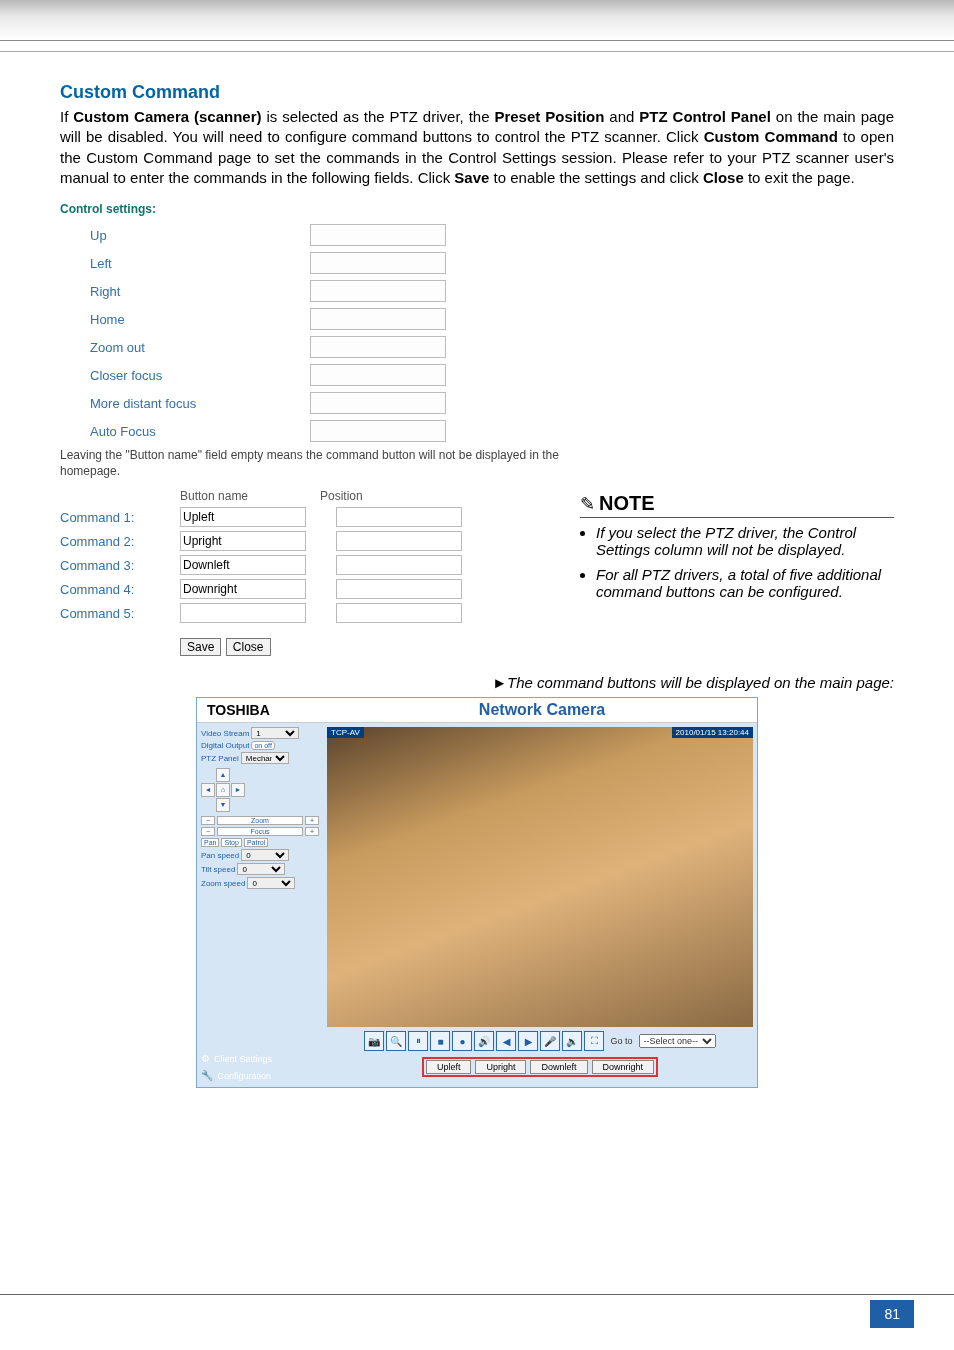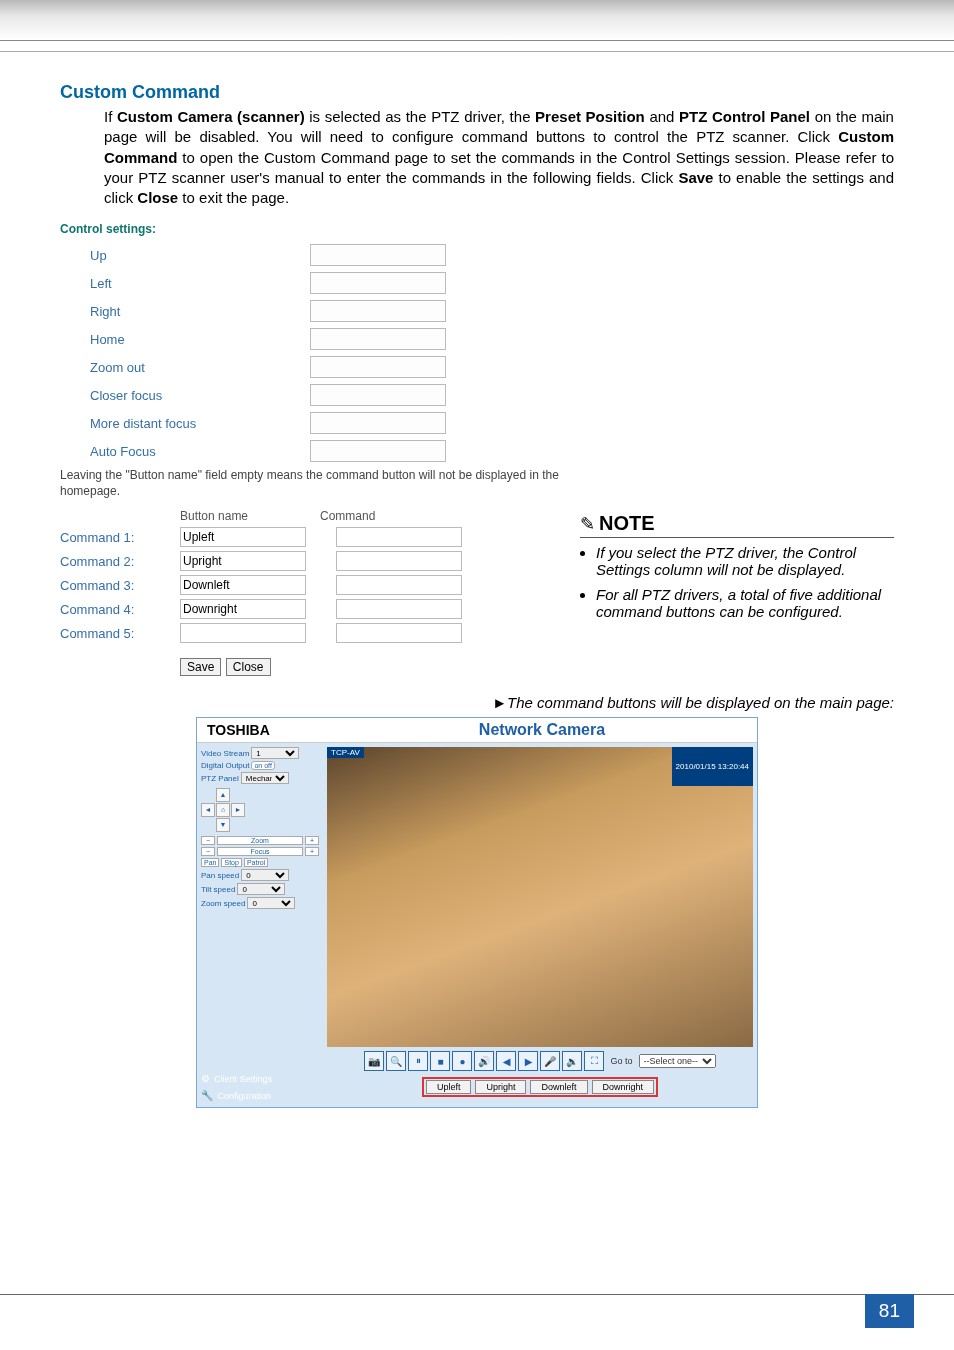--- a/index.html
+++ b/index.html
@@ -33,21 +33,20 @@
     color: #0066a4;
     font-size: 18px;
     font-weight: bold;
     margin-bottom: 4px;
   }
   .body-text {
     font-size: 15px;
     text-align: justify;
     line-height: 1.35;
     margin-bottom: 14px;
-    margin-left: 44px;
   }
   .body-text strong { font-weight: bold; }
   .ctrl-settings-title {
     font-size: 12px;
     font-weight: bold;
     color: #0f766e;
     margin-bottom: 8px;
   }
   .two-col {
     display: flex;
@@ -104,32 +103,32 @@
   .link-row .gear { font-size: 10px; }
   .viewer {
     flex: 1; padding: 4px 4px 6px 4px; position: relative;
     background: #d7e6f4;
   }
   .video-area {
     height: 300px; background: linear-gradient(160deg,#5a442d 0%, #c79a5d 30%, #dfb27a 55%, #8a6a44 100%);
     position: relative;
   }
   .video-area .vtag { position: absolute; top: 0; left: 0; background: #003f7f; color: #fff; font-size: 8px; padding: 1px 4px; }
-  .video-area .vtime { position: absolute; top: 0; right: 0; background: #003f7f; color: #fff; font-size: 8px; padding: 15px 4px; }
+  .video-area .vtime { position: absolute; top: 0; right: 0; background: #003f7f; color: #fff; font-size: 8px; padding: 1px 4px; }
   .toolbar-bottom { display: flex; align-items: center; gap: 2px; background: #d7e6f4; padding: 4px 2px 2px 2px; justify-content: center; flex-wrap: wrap; }
   .tbicon { width: 18px; height: 18px; border: 1px solid #2b6bab; background: #eaf2fb; display: flex; align-items: center; justify-content: center; font-size: 10px; color: #1f5fa8; }
   .goto { font-size: 9px; color: #333; margin-left: 4px; }
   .cmd-buttons-row { display: flex; gap: 4px; justify-content: center; padding: 4px 0; }
   .cmd-buttons-row .redbox { border: 2px solid #d33; padding: 1px 2px; display: flex; gap: 4px; }
   .cmd-buttons-row button { font-size: 9px; border: 1px solid #888; background: #f2f2f2; padding: 1px 10px; cursor: pointer; }
   .page-num {
     position: absolute;
     bottom: 22px; right: 40px;
     background: #1f5fa8; color: #fff;
-    font-size: 19px; padding: 6px 14px;
+    font-size: 14px; padding: 6px 14px;
   }
   .footer-line {
     position: absolute; bottom: 55px; left: 0; right: 0;
     border-top: 1px solid #666;
   }
 </style>
 </head>
 <body>
 
 <div class="page">
@@ -175,21 +174,21 @@
               <div class="lbl">Auto Focus</div>
               <input type="text" style="">
             </div>
           </div>
 
         <div class="hint-text">Leaving the "Button name" field empty means the command button will not be displayed in the homepage.</div>
 
         <div class="cmd-head">
           <div class="c1"></div>
           <div class="c2">Button name</div>
-          <div class="c3">Command</div>
+          <div class="c3">Position</div>
         </div>
         <div id="cmd-rows">
             <div class="cmd-row">
               <div class="rlbl">Command 1:</div>
               <input type="text" value="Upleft" style="">
               <input type="text" class="cmdbox" style="">
             </div>
             <div class="cmd-row">
               <div class="rlbl">Command 2:</div>
               <input type="text" value="Upright" style="">

